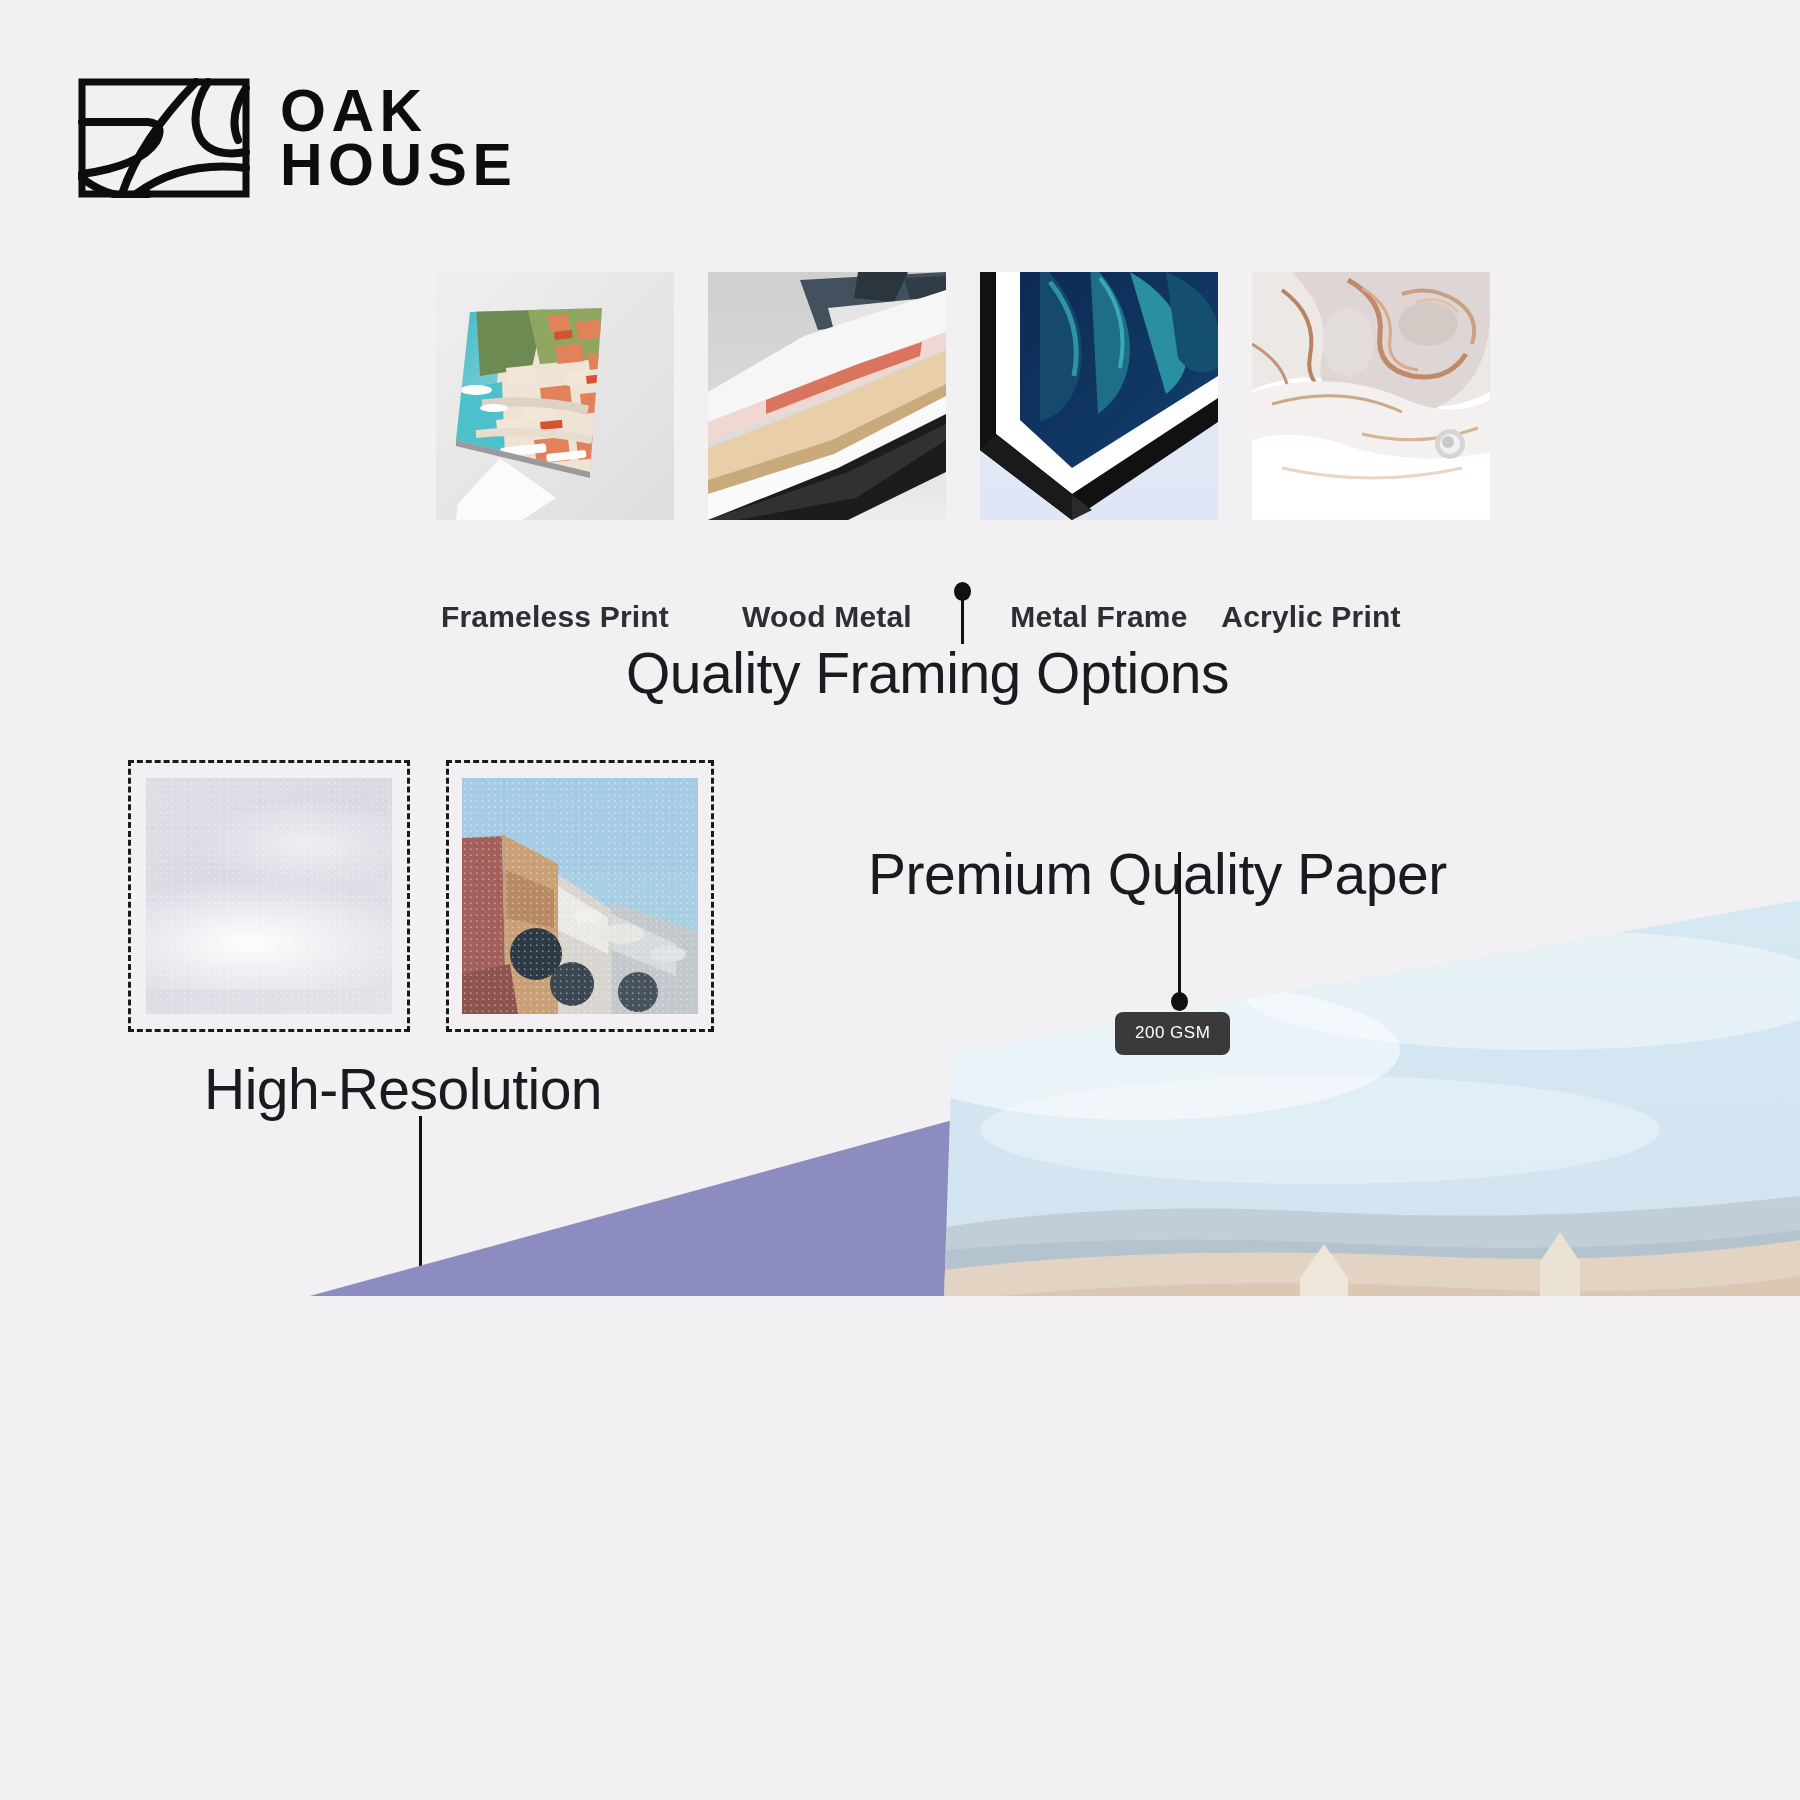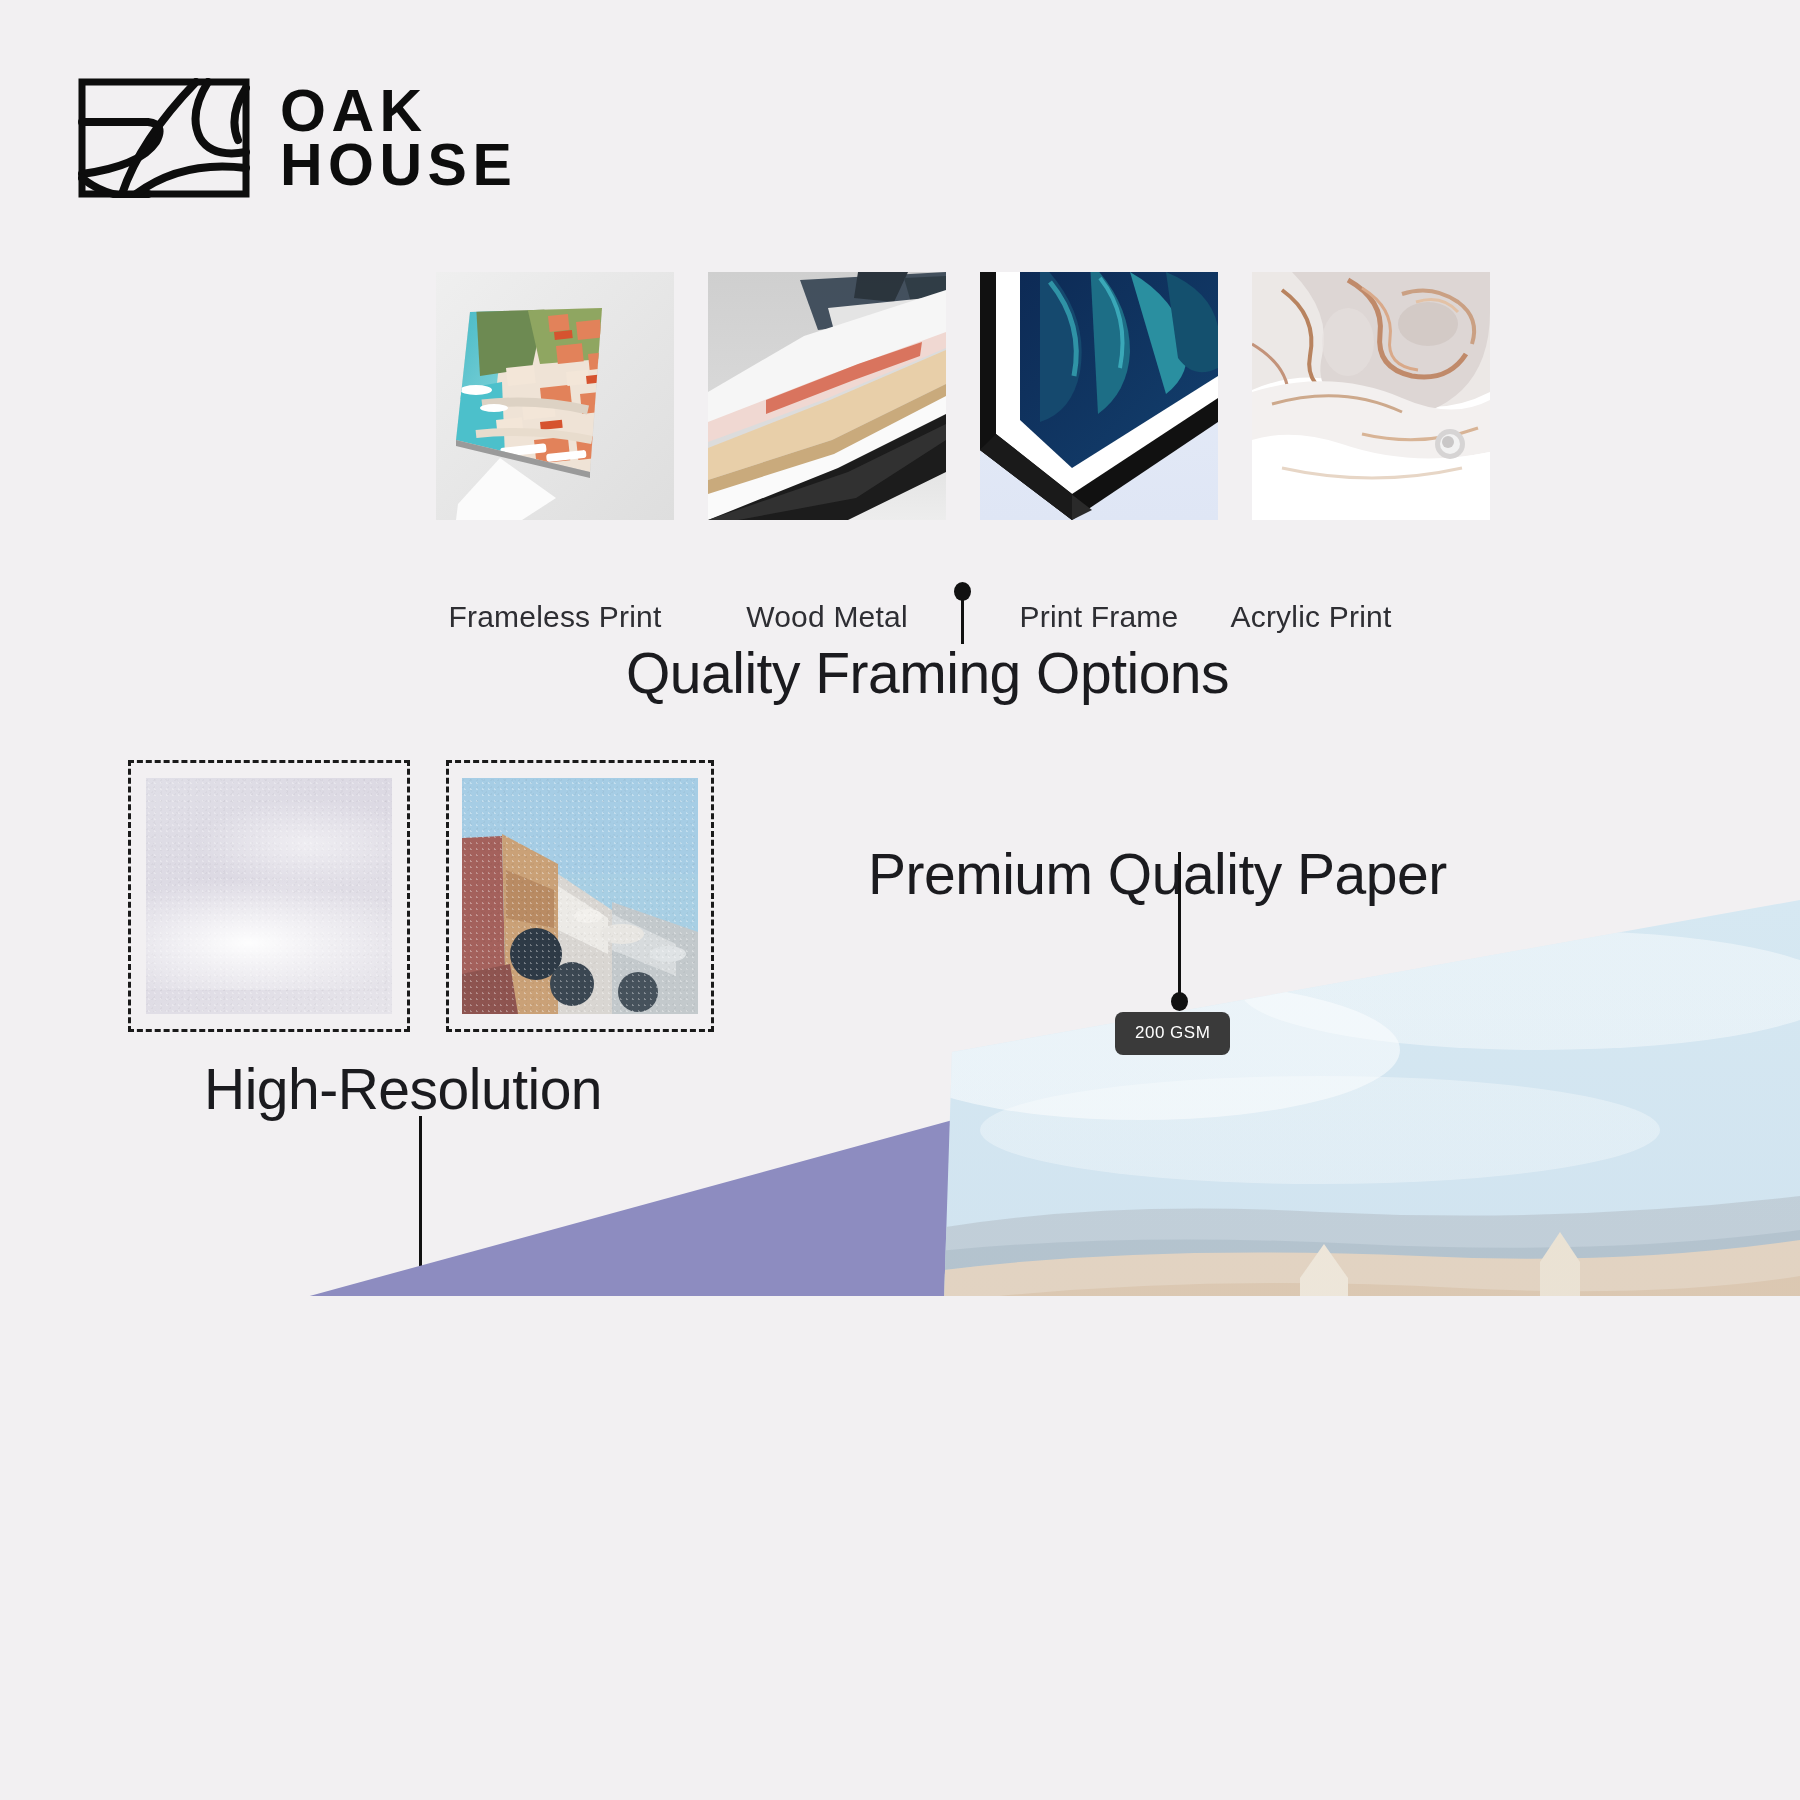--- a/index.html
+++ b/index.html
@@ -17,21 +17,21 @@
   #logo-word { line-height: 0.92; }
   #logo-word div {
     font-size: 59px; font-weight: 700; letter-spacing: 5.5px; color: #0d0d0d;
     font-family: "Liberation Sans", sans-serif;
   }
 
   
   .thumb { position: absolute; width: 238px; height: 248px; overflow: hidden; background:#e9e9ea; }
   .thumb-label {
     position: absolute; width: 300px; text-align: center;
-    font-size: 30px; color: #2e2e33; font-weight: 400; letter-spacing: .2px;
+    font-size: 30px; color: #2e2e33; font-weight: 700; letter-spacing: .2px;
   }
 
   
   .headline {
     position: absolute; font-size: 57px; font-weight: 400; color: #1b1b1f;
     letter-spacing: -0.5px; white-space: nowrap;
   }
   .lead-line { position: absolute; background: #111; width: 2.6px; }
   .lead-dot { position: absolute; width: 17px; height: 19px; border-radius: 50%; background: #111; }
 
@@ -189,21 +189,21 @@
           <path d="M150 0 Q196 26 206 70 Q212 102 186 122" fill="#2a8fa0"></path>
           <path d="M186 0 Q230 18 238 54 L238 96 Q214 108 198 86" fill="#14506e"></path>
           <path d="M70 10 Q104 52 94 104" stroke="#2f93a6" stroke-width="5" fill="none"></path>
           <path d="M120 6 Q150 44 140 96" stroke="#3aa8b8" stroke-width="4" fill="none"></path>
         </g>
       </g>
       <polygon points="0,178 92,248 112,238 16,164" fill="#2a2a2a"></polygon>
       <polygon points="16,162 92,222 92,248 0,178" fill="#1a1a1a"></polygon>
     </svg>
   </div>
-  <div class="thumb-label" style="left:949px; top:600px;">Print Frame</div>
+  <div class="thumb-label" style="left:949px; top:600px;">Metal Frame</div>
 
   <div class="thumb" style="left:1252px; top:272px;">
     <svg viewBox="0 0 238 248" width="238" height="248">
       <rect width="238" height="248" fill="#ffffff"></rect>
       <g>
         <path d="M0 0 L238 0 L238 120 Q180 150 120 120 Q60 92 0 118 Z" fill="#ece8e6"></path>
         <path d="M40 0 Q80 40 70 84 Q60 126 110 140 Q170 156 210 118 Q238 90 238 40 L238 0 Z" fill="#ddd6d4"></path>
         <path d="M96 8 Q132 28 128 62 Q124 96 160 104 Q196 110 214 82" fill="none" stroke="#c08a6a" stroke-width="5"></path>
         <path d="M110 16 Q142 36 138 66 Q134 94 166 98" fill="none" stroke="#d9a989" stroke-width="3"></path>
         <path d="M30 18 Q66 44 58 84 Q52 116 92 130" fill="none" stroke="#b8835f" stroke-width="4"></path>

